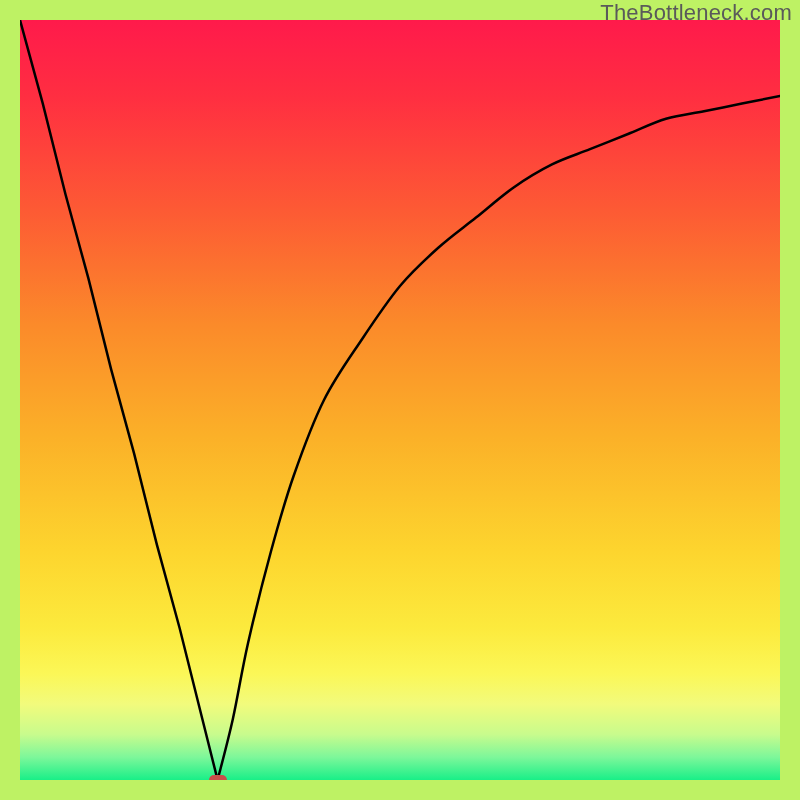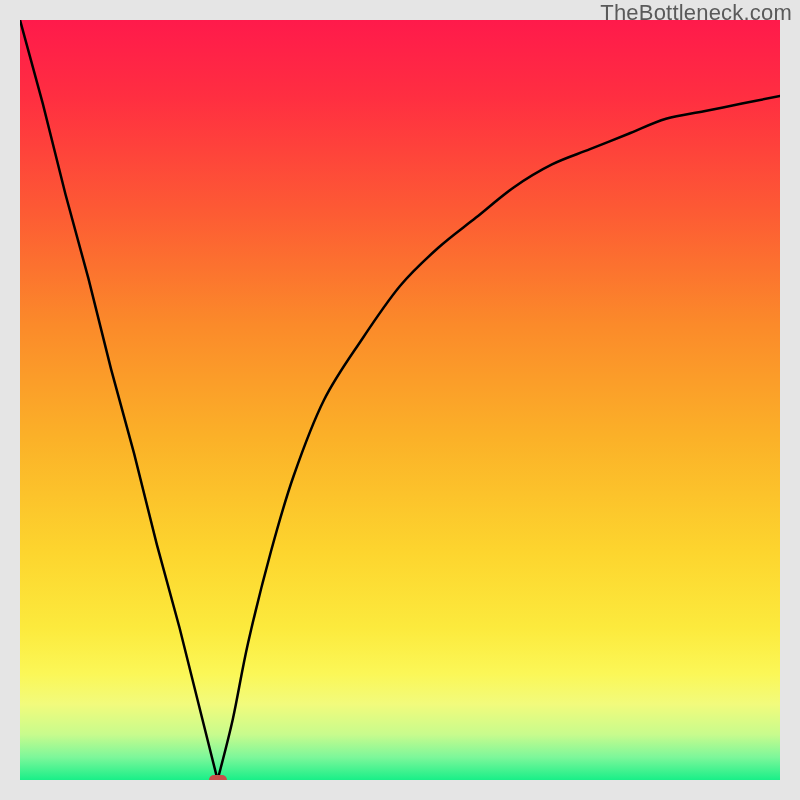--- a/index.html
+++ b/index.html
@@ -9,21 +9,21 @@
     height: 800px;
     background: #000;
     overflow: hidden;
   }
   .frame {
     position: absolute;
     left: 0;
     top: 0;
     width: 800px;
     height: 800px;
-    background: #e5e5e5;
+    background: #bef264;
   }
   .plot {
     position: absolute;
     left: 20px;
     top: 20px;
     width: 760px;
     height: 760px;
     overflow: hidden;
   }
   .gradient {

